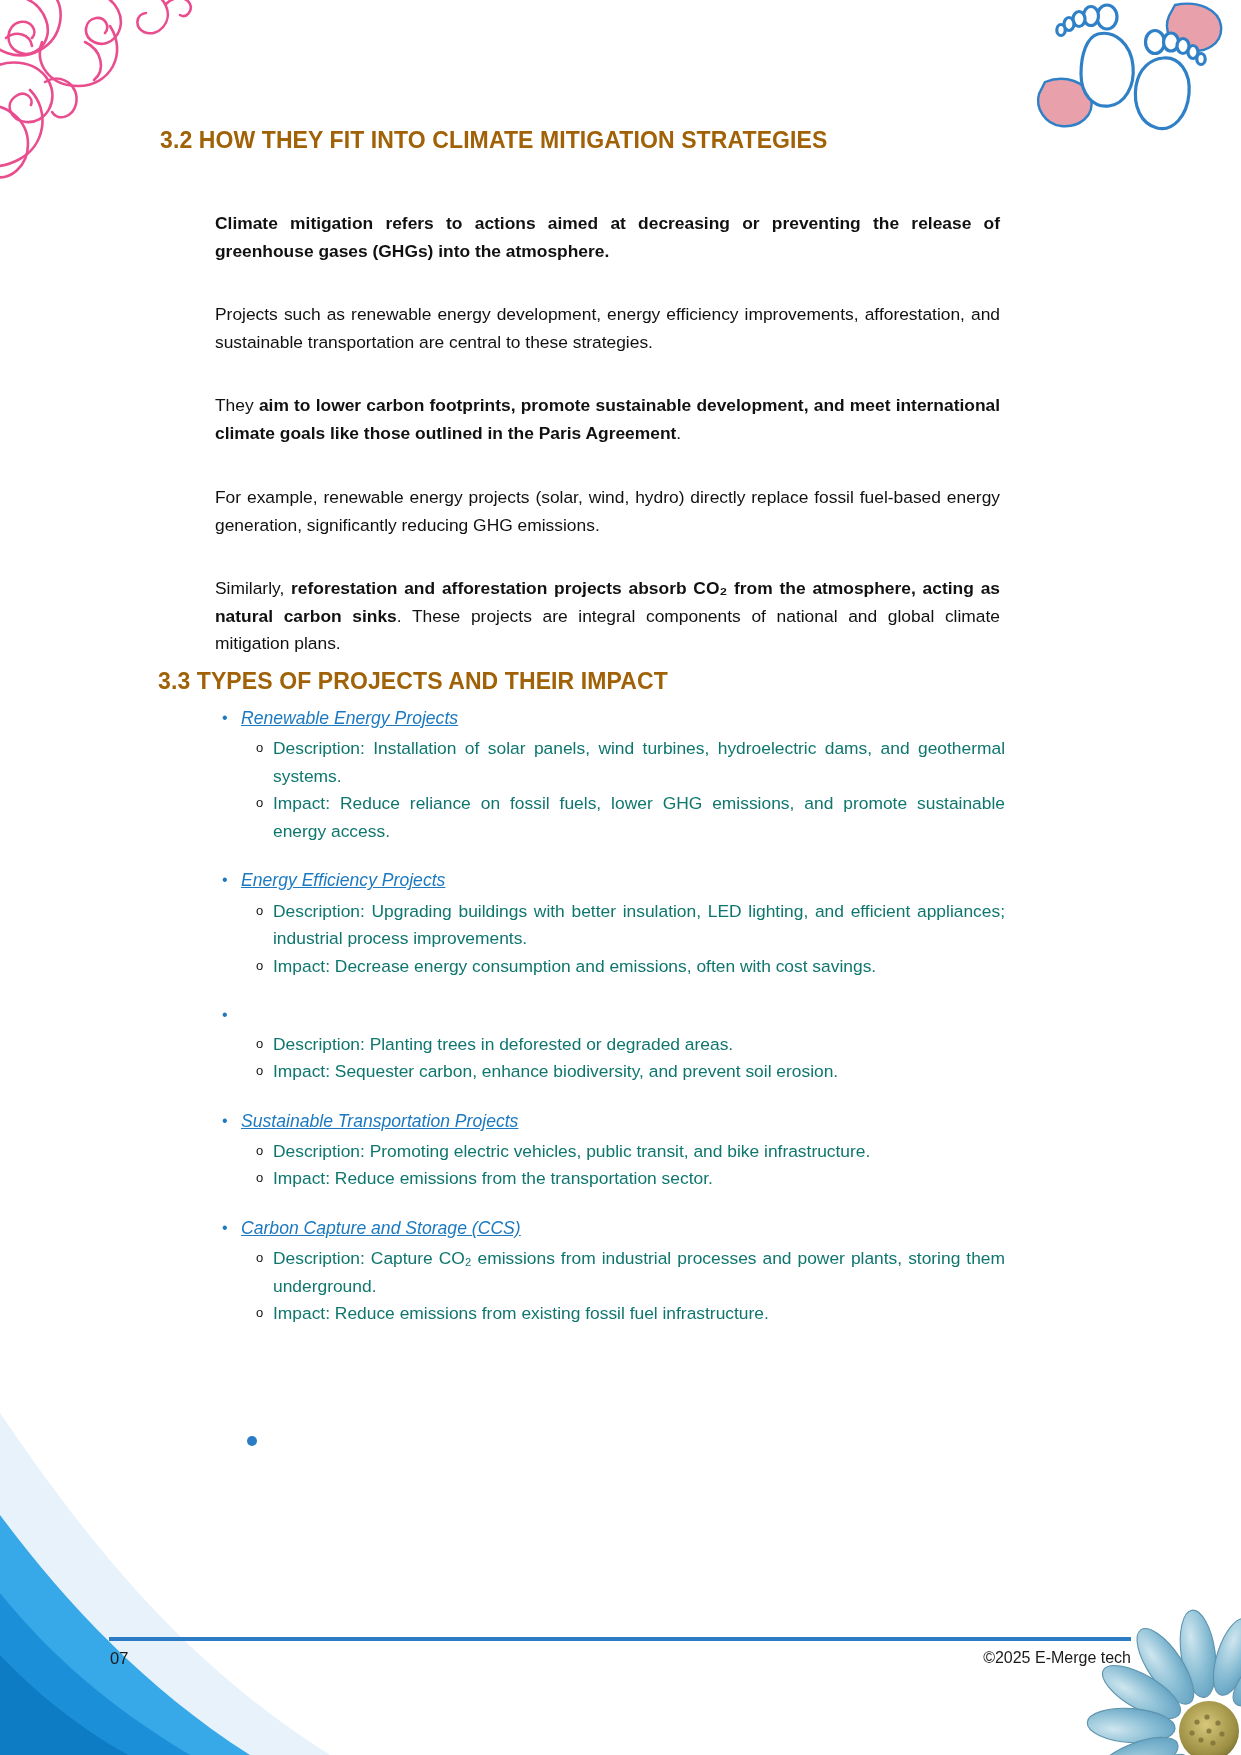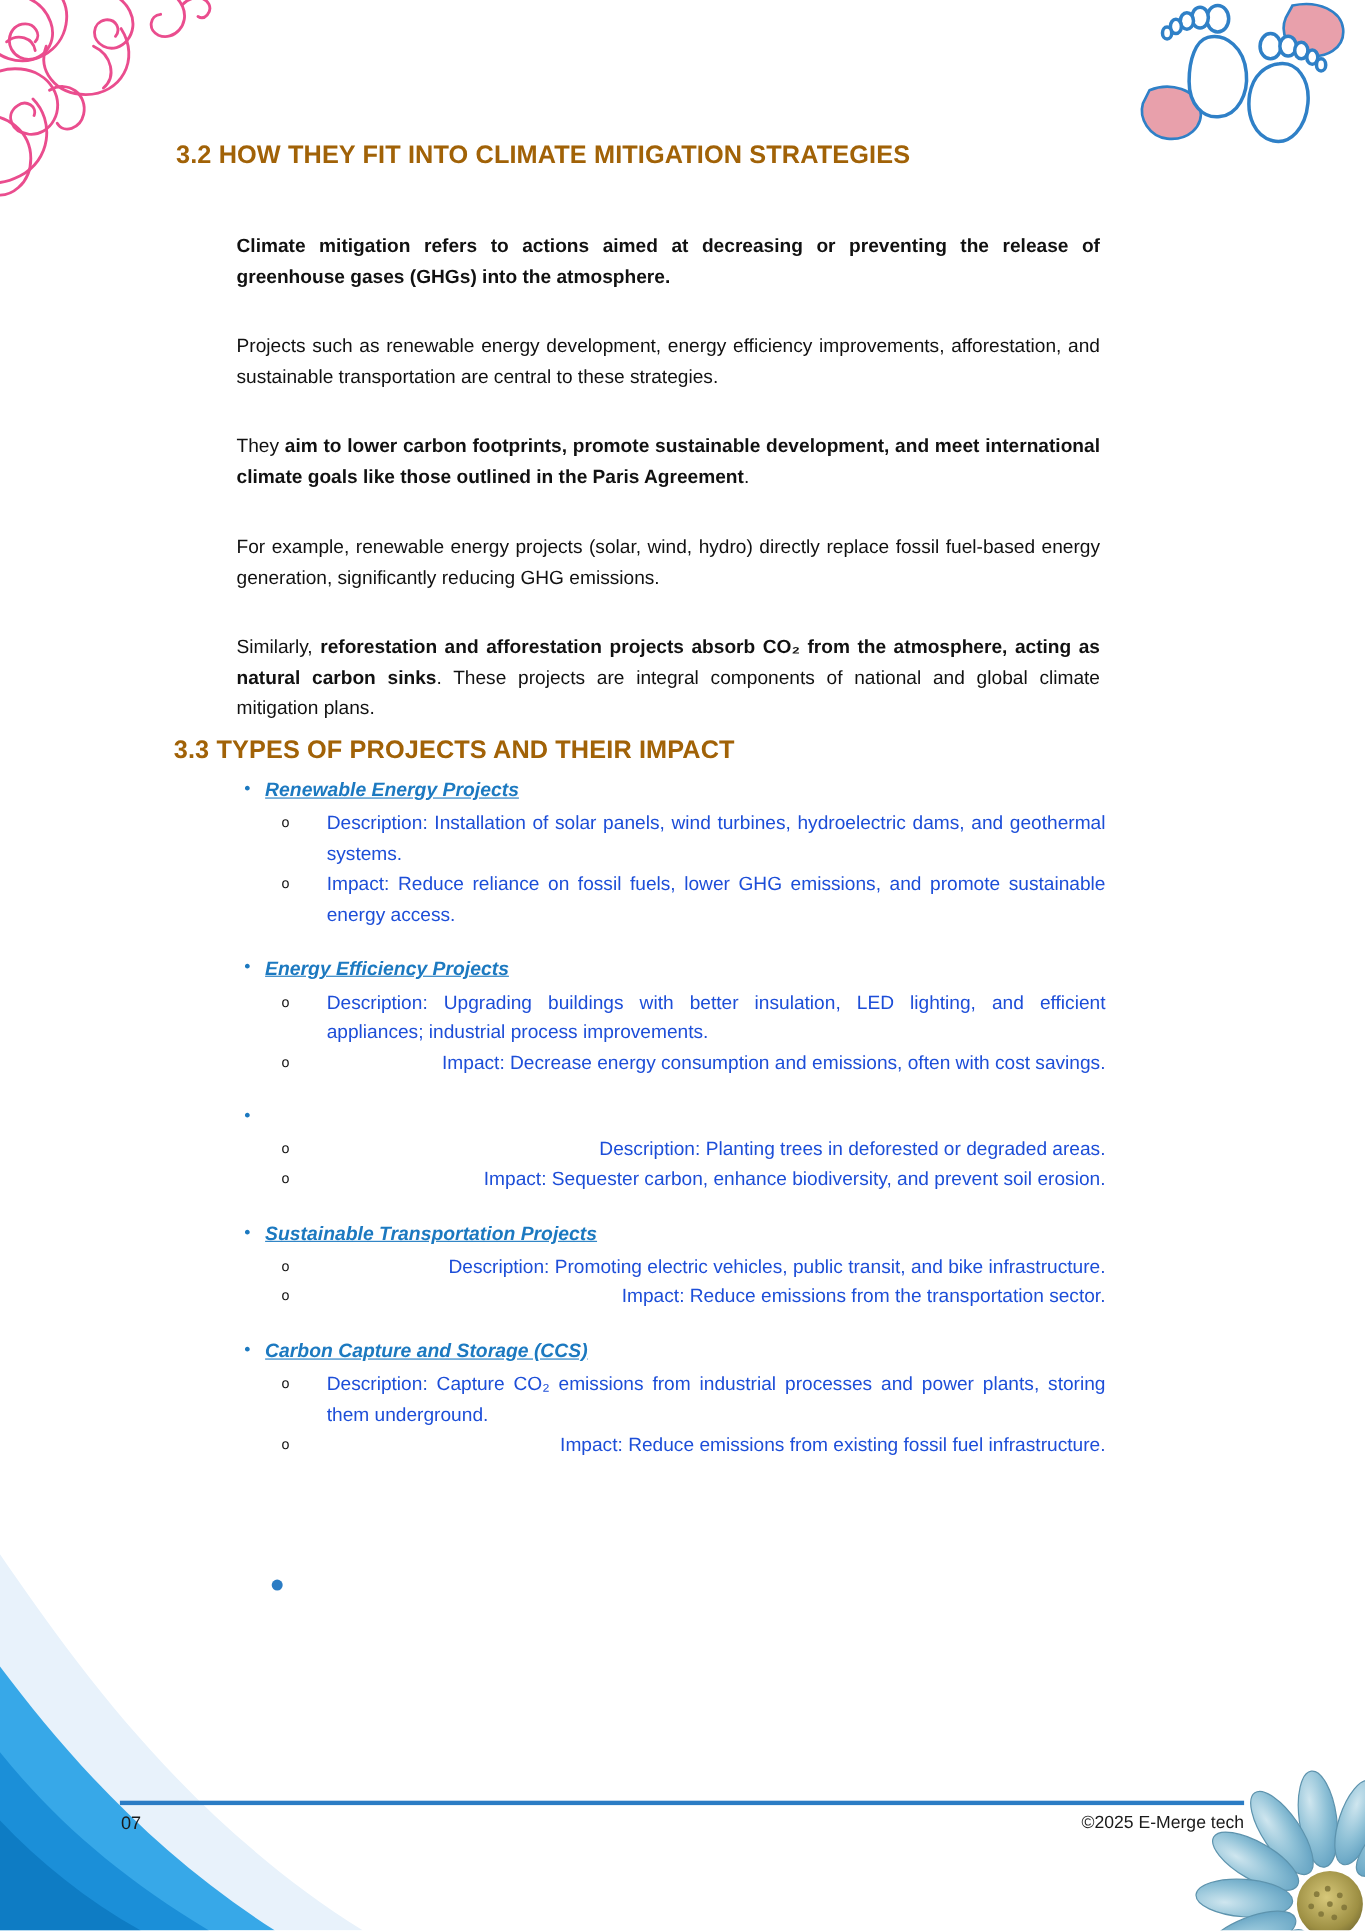--- a/index.html
+++ b/index.html
@@ -115,21 +115,21 @@
     width: 26px;
     text-align: left;
     color: #1c79c0;
     font-size: 16px;
     line-height: 1.6;
     padding-left: 7px;
     box-sizing: border-box;
   }
   .proj-title {
     color: #1c79c0;
-    font-weight: bold;
+    font-weight: normal;
     font-style: italic;
     text-decoration: underline;
     font-size: 17.6px;
     line-height: 1.55;
   }
 
   .detail-row {
     display: flex;
     align-items: flex-start;
   }
@@ -140,24 +140,23 @@
     padding-left: 41px;
     color: #111111;
     font-size: 13px;
     line-height: 2.0;
   }
   .detail-text {
     flex: 1 1 auto;
     font-size: 17.4px;
     line-height: 1.58;
     text-align: justify;
-    color: #1d4ed8;
-    margin-left: 24px;
-  }
-  .detail-text.nojust { text-align: right; }
+    color: #0f766e;
+  }
+  .detail-text.nojust { text-align: left; }
 
   
   #footer-rule {
     position: absolute;
     left: 109px;
     top: 1637px;
     width: 1022px;
     height: 4px;
     background: #2b7cc4;
     z-index: 3;

